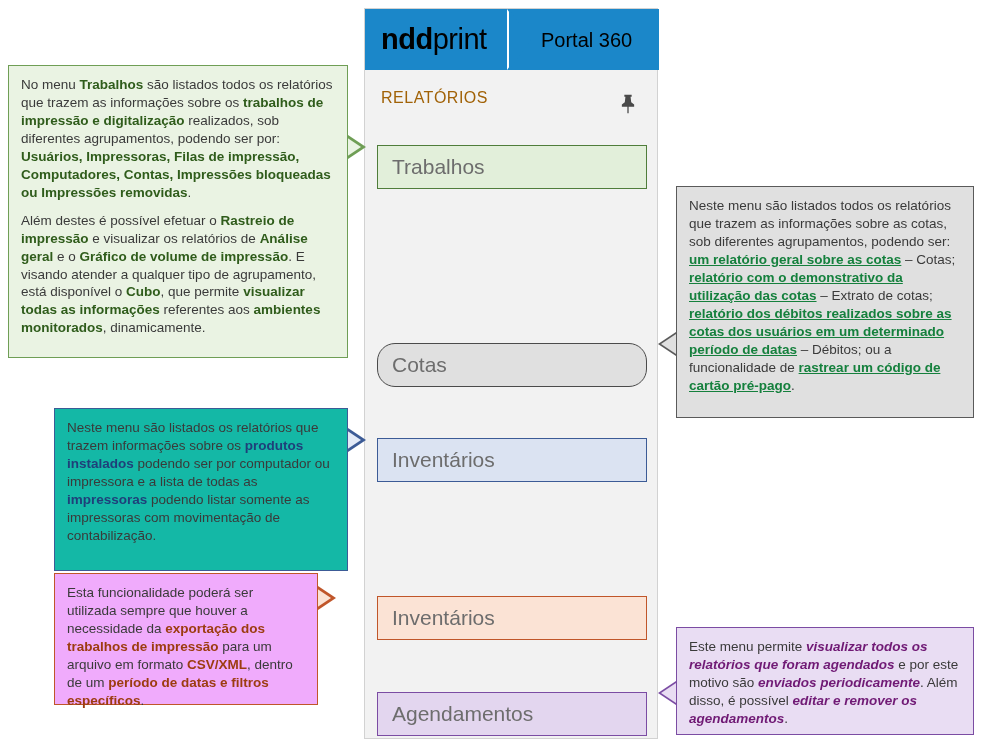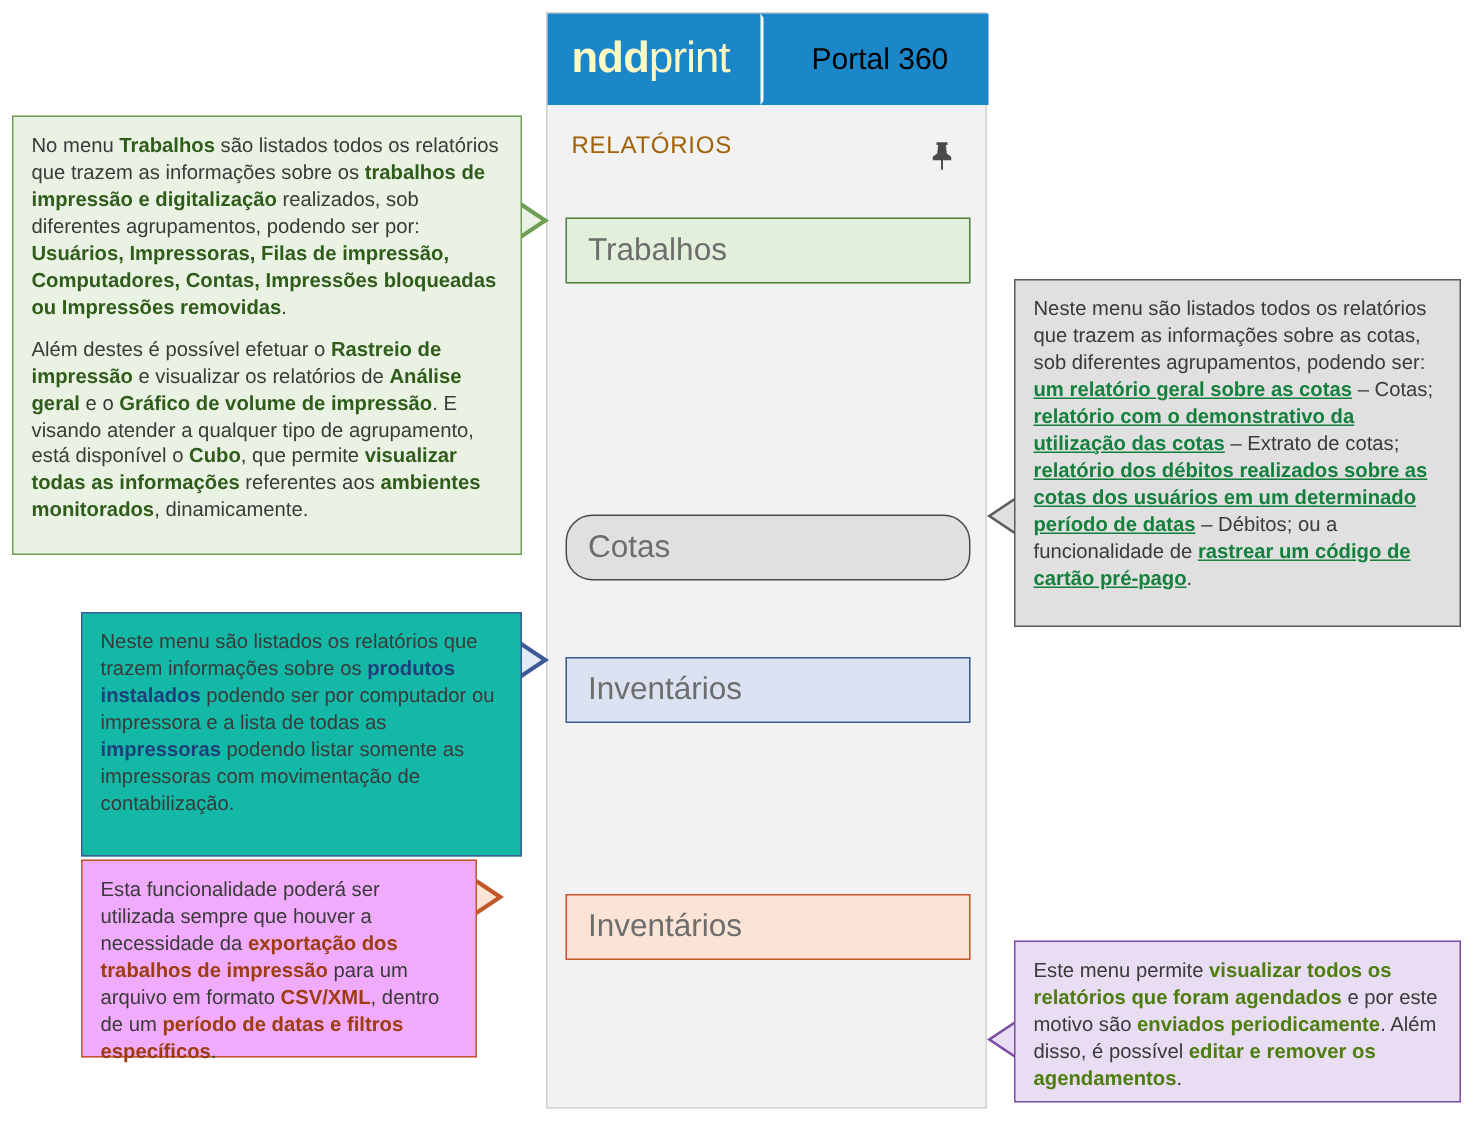--- a/index.html
+++ b/index.html
@@ -38,21 +38,21 @@
     height: 61px;
     background: #1b87c9;
     overflow: hidden;
   }
   .brand {
     position: absolute;
     left: 16px;
     top: 14px;
     font-size: 29px;
     letter-spacing: -0.5px;
-    color: #fef9c3;
+    color: #000000;
     font-weight: bold;
   }
   .brand .brand-light {
     font-weight: normal;
   }
   .header-chevron {
     position: absolute;
     left: 142px;
     top: 0;
     width: 0;
@@ -124,21 +124,21 @@
     line-height: 1.33;
     color: #3a3a3a;
     padding: 10px 12px;
   }
   .callout p { margin: 0 0 10px 0; }
   .callout p:last-child { margin-bottom: 0; }
   .callout b { font-weight: bold; }
 
   .c-trabalhos {
     left: 8px; top: 65px; width: 340px; height: 293px;
-    background: #eaf3e3; border-color: #6f9e55; margin-top: 12px;
+    background: #eaf3e3; border-color: #6f9e55;
   }
   .c-trabalhos b { color: #2f5c1b; }
 
   .c-cotas {
     left: 676px; top: 186px; width: 298px; height: 232px;
     background: #e0e0e0; border-color: #5a5a5a;
   }
   .c-cotas b { color: #15803d; text-decoration: underline; }
 
   .c-inventarios {
@@ -150,21 +150,21 @@
   .c-exportacoes {
     left: 54px; top: 573px; width: 264px; height: 132px;
     background: #f0abfc; border-color: #c0562a;
   }
   .c-exportacoes b { color: #9c3c10; }
 
   .c-agendamentos {
     left: 676px; top: 627px; width: 298px; height: 108px;
     background: #e9ddf3; border-color: #7b4ca3;
   }
-  .c-agendamentos b { color: #4d7c0f; }
+  .c-agendamentos b { color: #701a75; font-style: italic; }
 
   
   .tail {
     position: absolute;
     width: 0;
     height: 0;
   }
   
   .tail-trabalhos-border {
     left: 348px; top: 135px;
@@ -258,20 +258,23 @@
     </div>
     <div class="menu-item mi-cotas">
       <span>Cotas</span>
     </div>
     <div class="menu-item mi-inventarios">
       <span>Inventários</span>
     </div>
     <div class="menu-item mi-exportacoes">
       <span>Inventários</span>
     </div>
+    <div class="menu-item mi-agendamentos">
+      <span>Agendamentos</span>
+    </div>
   </div>
 
   <div class="tail tail-trabalhos-border"></div>
   <div class="tail tail-trabalhos-fill"></div>
   <div class="callout c-trabalhos">
     <p><span>No menu </span><b>Trabalhos</b><span> são listados todos os relatórios que trazem as informações sobre os </span><b>trabalhos de impressão e digitalização</b><span> realizados, sob diferentes agrupamentos, podendo ser por: </span><b>Usuários, Impressoras, Filas de impressão, Computadores, Contas, Impressões bloqueadas ou Impressões removidas</b><span>.</span></p>
     <p><span>Além destes é possível efetuar o </span><b>Rastreio de impressão</b><span> e visualizar os relatórios de </span><b>Análise geral</b><span> e o </span><b>Gráfico de volume de impressão</b><span>. E visando atender a qualquer tipo de agrupamento, está disponível o </span><b>Cubo</b><span>, que permite </span><b>visualizar todas as informações</b><span> referentes aos </span><b>ambientes monitorados</b><span>, dinamicamente.</span></p>
   </div>
 
   <div class="tail tail-cotas-border"></div>

